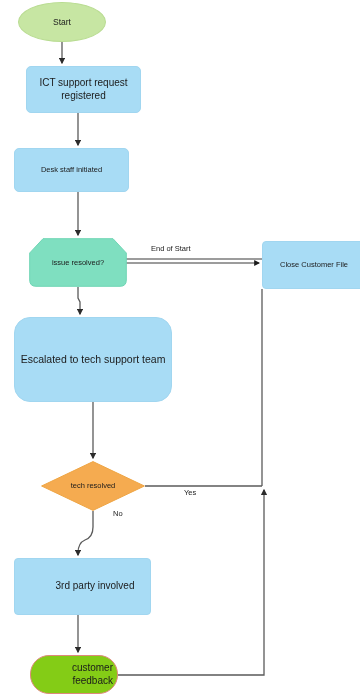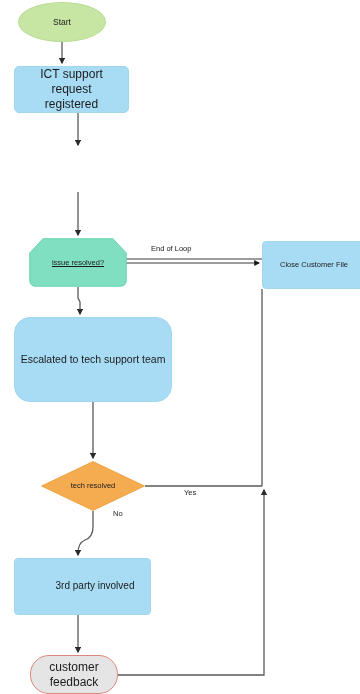--- a/index.html
+++ b/index.html
@@ -54,25 +54,25 @@
     font-size: 8.5px;
   }
 
   
   .proc {
     background: #a8dcf5;
     border: 1px solid #a1d6f0;
     border-radius: 5px;
   }
   #node-registered {
-    left: 14px;
+    left: 26px;
     top: 66px;
     width: 115px;
     height: 47px;
-    font-size: 12px;
+    font-size: 10px;
   }
   #node-deskstaff {
     left: 14px;
     top: 148px;
     width: 115px;
     height: 44px;
     font-size: 7.5px;
   }
   #node-escalated {
     left: 14px;
@@ -114,21 +114,20 @@
   #node-loop .hexbg {
     position: absolute;
     left: 0;
     top: 0;
     width: 100%;
     height: 100%;
   }
   #node-loop .label {
     position: relative;
     z-index: 2;
-    text-decoration: underline;
   }
 
   
   #node-decision {
     left: 41px;
     top: 461px;
     width: 104px;
     height: 50px;
     font-size: 7.5px;
     background: transparent;
@@ -145,24 +144,25 @@
     position: relative;
     z-index: 2;
   }
 
   
   #node-feedback {
     left: 30px;
     top: 655px;
     width: 88px;
     height: 39px;
-    background: #e5e5e5;
+    background: #84cc16;
     border: 1px solid #de887a;
     border-radius: 19px;
-    font-size: 12px;
+    font-size: 10px;
+    text-align: right;
   }
 
   
   .edge-label {
     position: absolute;
     color: #1b1b1b;
     font-size: 7.5px;
     white-space: nowrap;
   }
   #lbl-endofloop { left: 151px; top: 244px; }
@@ -220,20 +220,23 @@
 
   <div class="node" id="node-start">
     <span class="label">Start</span>
   </div>
 
   <div class="node proc" id="node-registered">
     <span class="label">ICT support request
 registered</span>
   </div>
 
+  <div class="node proc" id="node-deskstaff">
+    <span class="label">Desk staff initiated</span>
+  </div>
 
   <div class="node" id="node-loop">
     <svg class="hexbg" viewBox="0 0 98 49" preserveAspectRatio="none">
       <path d="M 14 0.7 L 84 0.7 L 97.3 15 L 97.3 42 Q 97.3 48.3 91 48.3 L 7 48.3 Q 0.7 48.3 0.7 42 L 0.7 15 Z" fill="#7fdfc0" stroke="#6fd5b4" stroke-width="1"></path>
     </svg>
     <span class="label">issue resolved?</span>
   </div>
 
   <div class="node proc" id="node-closefile">
     <span class="label">Close Customer File</span>
@@ -251,17 +254,17 @@
   </div>
 
   <div class="node proc" id="node-thirdparty">
     <span class="label">3rd party involved</span>
   </div>
 
   <div class="node" id="node-feedback">
     <span class="label">customer feedback</span>
   </div>
 
-  <span class="edge-label" id="lbl-endofloop">End of Loop</span>
+  <span class="edge-label" id="lbl-endofloop">End of Start</span>
   <span class="edge-label" id="lbl-yes">Yes</span>
   <span class="edge-label" id="lbl-no">No</span>
 
 </div>
 
 </body></html>

